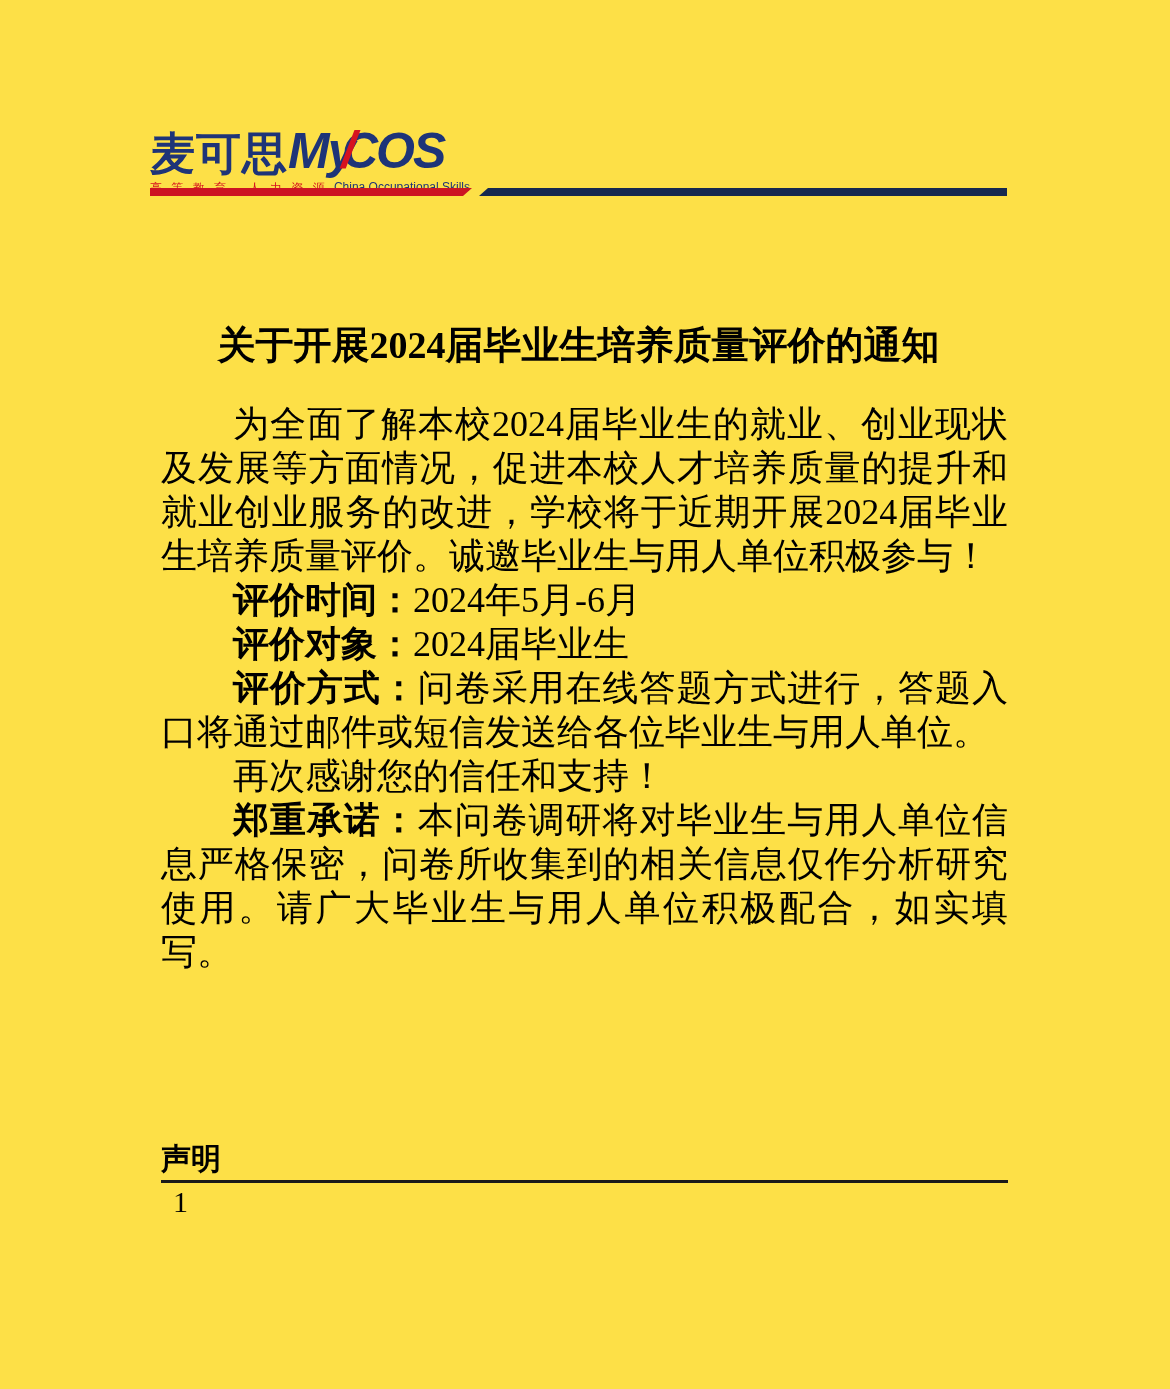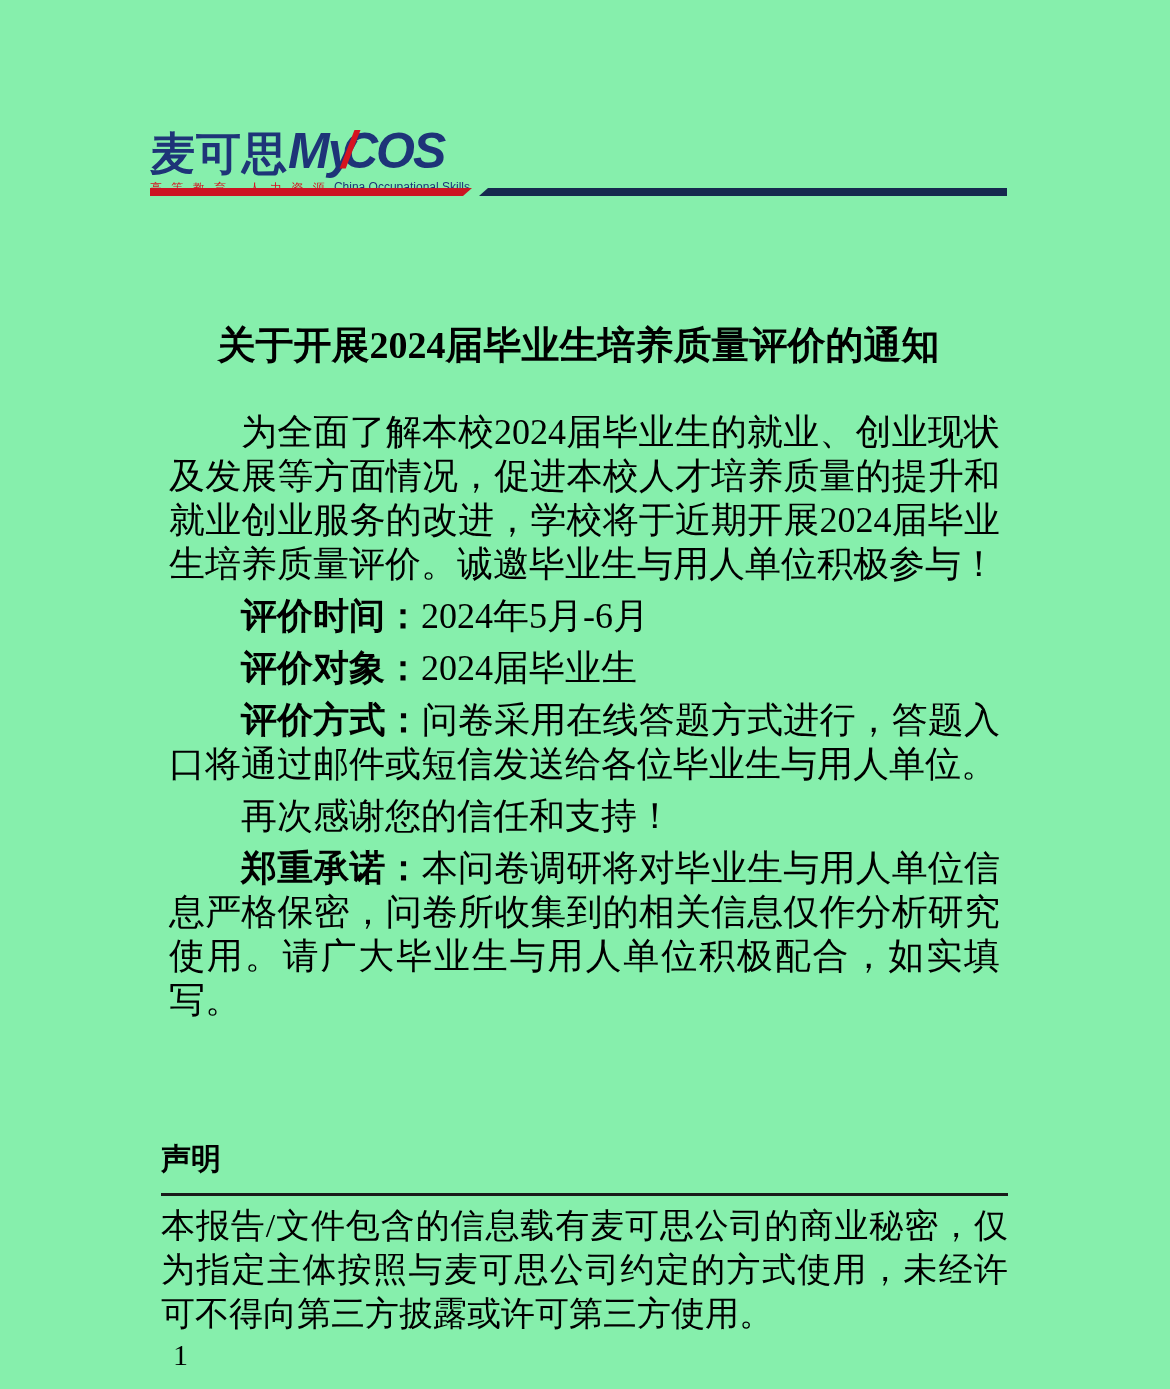--- a/index.html
+++ b/index.html
@@ -2,21 +2,21 @@
 <html><head>
 <meta charset="utf-8">
 <style>
   * { margin: 0; padding: 0; box-sizing: border-box; }
   html, body { background: #e8e8e8; }
   .page {
     position: relative;
     width: 1170px;
     height: 1389px;
     margin: 0 auto;
-    background: #86efac;
+    background: #fde047;
     font-family: "Liberation Serif", "DejaVu Sans", sans-serif;
     color: #000000;
     overflow: hidden;
   }
 
   
   .header { position: absolute; left: 150px; top: 124px; width: 857px; height: 64px; }
   .logo { position: absolute; left: 0; top: 0; width: 320px; }
   .logo-main { display: flex; align-items: flex-end; line-height: 1; white-space: nowrap; }
   .logo-cn {
@@ -68,28 +68,28 @@
   
   .doc-title {
     position: absolute; left: 150px; top: 320px; width: 857px;
     text-align: center; font-size: 38px; font-weight: bold; color: #000;
     letter-spacing: 0px; white-space: nowrap;
   }
   .doc-body {
     position: absolute; left: 161px; top: 402px; width: 847px;
     font-size: 36px; line-height: 44px; text-align: justify;
   }
-  .doc-body p { text-indent: 2em; margin: 8px; }
+  .doc-body p { text-indent: 2em; margin: 0; }
   .doc-body .para-label { font-weight: bold; }
 
   
   .doc-footer { position: absolute; left: 161px; top: 1142px; width: 847px; }
   .footer-heading {
     font-size: 30px; font-weight: bold; color: #000;
-    border-bottom: 3px solid #1a1a1a; padding-bottom: 18px; line-height: 1.1;
+    border-bottom: 3px solid #1a1a1a; padding-bottom: 5px; line-height: 1.1;
   }
   .footer-text {
     font-size: 34px; line-height: 44px; text-align: justify; margin-top: 8px;
   }
   .page-number {
     font-family: "Liberation Serif", serif; font-size: 30px;
     margin-top: 2px; padding-left: 12px;
   }
 </style>
 </head>
@@ -124,17 +124,16 @@
     <p><span class="para-label"></span><span>为全面了解本校2024届毕业生的就业、创业现状及发展等方面情况，促进本校人才培养质量的提升和就业创业服务的改进，学校将于近期开展2024届毕业生培养质量评价。诚邀毕业生与用人单位积极参与！</span></p>
     <p><span class="para-label">评价时间：</span><span>2024年5月-6月</span></p>
     <p><span class="para-label">评价对象：</span><span>2024届毕业生</span></p>
     <p><span class="para-label">评价方式：</span><span>问卷采用在线答题方式进行，答题入口将通过邮件或短信发送给各位毕业生与用人单位。</span></p>
     <p><span class="para-label"></span><span>再次感谢您的信任和支持！</span></p>
     <p><span class="para-label">郑重承诺：</span><span>本问卷调研将对毕业生与用人单位信息严格保密，问卷所收集到的相关信息仅作分析研究使用。请广大毕业生与用人单位积极配合，如实填写。</span></p>
   </div>
 
   <div class="doc-footer">
     <div class="footer-heading">声明</div>
-    <div class="footer-text">本报告/文件包含的信息载有麦可思公司的商业秘密，仅为指定主体按照与麦可思公司约定的方式使用，未经许可不得向第三方披露或许可第三方使用。</div>
     <div class="page-number">1</div>
   </div>
 
 </div>
 
 </body></html>

